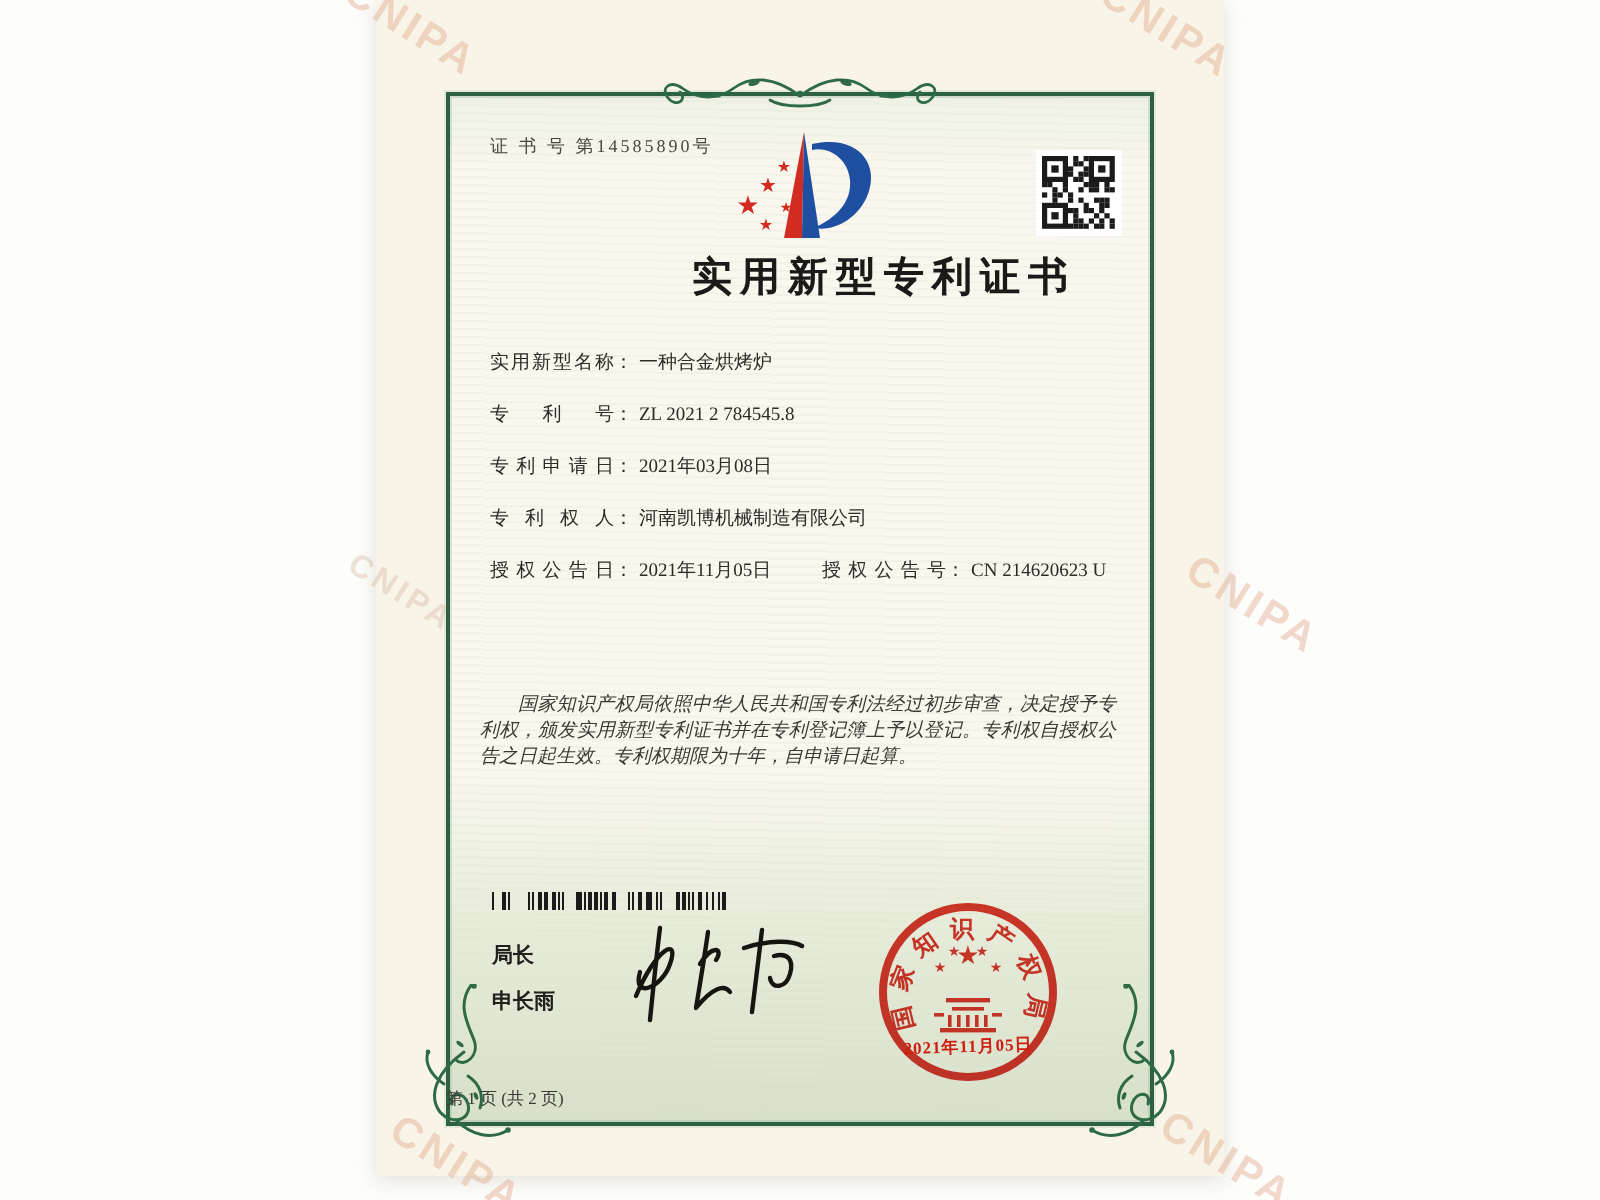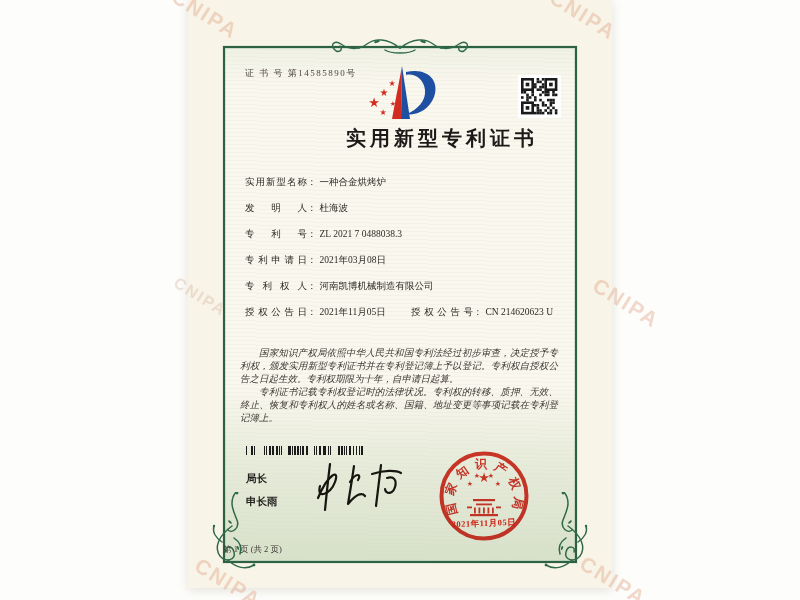--- a/index.html
+++ b/index.html
@@ -259,44 +259,40 @@
         </svg>
     </div>
 
     <div class="title">实用新型专利证书</div>
 
     <div class="fields">
       <div class="frow">
         <span class="flabel">实用新型名称</span><span>：</span><span class="fvalue">一种合金烘烤炉</span>
       </div>
       <div class="frow">
-        <span class="flabel">发明人</span><span>：</span><span class="fvalue">杜海波</span>
-      </div>
-      <div class="frow">
-        <span class="flabel">专利号</span><span>：</span><span class="fvalue">ZL 2021 7 0488038.3</span>
+        <span class="flabel">专利号</span><span>：</span><span class="fvalue">ZL 2021 2 784545.8</span>
       </div>
       <div class="frow">
         <span class="flabel">专利申请日</span><span>：</span><span class="fvalue">2021年03月08日</span>
       </div>
       <div class="frow">
         <span class="flabel">专利权人</span><span>：</span><span class="fvalue">河南凯博机械制造有限公司</span>
       </div>
       <div class="frow grant">
         <span>
           <span class="flabel">授权公告日</span><span>：</span><span class="fvalue">2021年11月05日</span>
         </span>
         <span class="pair2">
           <span class="flabel">授权公告号</span><span>：</span><span class="fvalue">CN 214620623 U</span>
         </span>
       </div>
     </div>
 
     <div class="paras">
       <p>国家知识产权局依照中华人民共和国专利法经过初步审查，决定授予专利权，颁发实用新型专利证书并在专利登记簿上予以登记。专利权自授权公告之日起生效。专利权期限为十年，自申请日起算。</p>
-      <p>专利证书记载专利权登记时的法律状况。专利权的转移、质押、无效、终止、恢复和专利权人的姓名或名称、国籍、地址变更等事项记载在专利登记簿上。</p>
     </div>
 
     <svg id="barcode-svg" class="barcode" width="121" height="9" viewBox="0 0 121 9">
         <rect x="0" y="0" width="1" height="9" fill="#1b1b1b"></rect>
         <rect x="5" y="0" width="2" height="9" fill="#1b1b1b"></rect>
         <rect x="8" y="0" width="1" height="9" fill="#1b1b1b"></rect>
         <rect x="18" y="0" width="1" height="9" fill="#1b1b1b"></rect>
         <rect x="20" y="0" width="1" height="9" fill="#1b1b1b"></rect>
         <rect x="23" y="0" width="2" height="9" fill="#1b1b1b"></rect>
         <rect x="26" y="0" width="2" height="9" fill="#1b1b1b"></rect>

